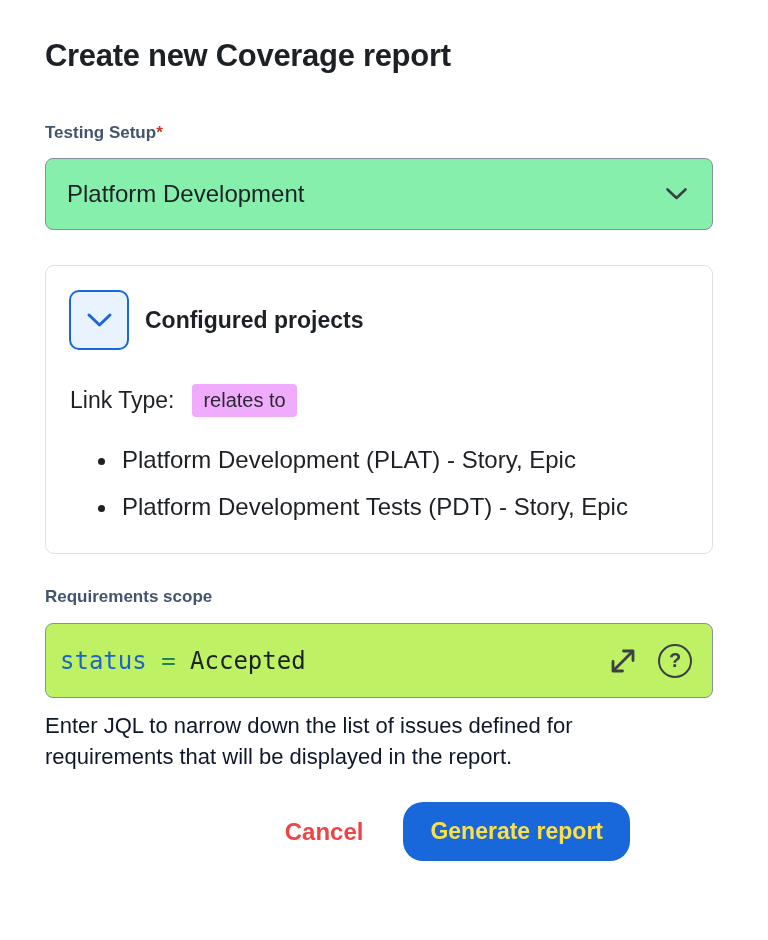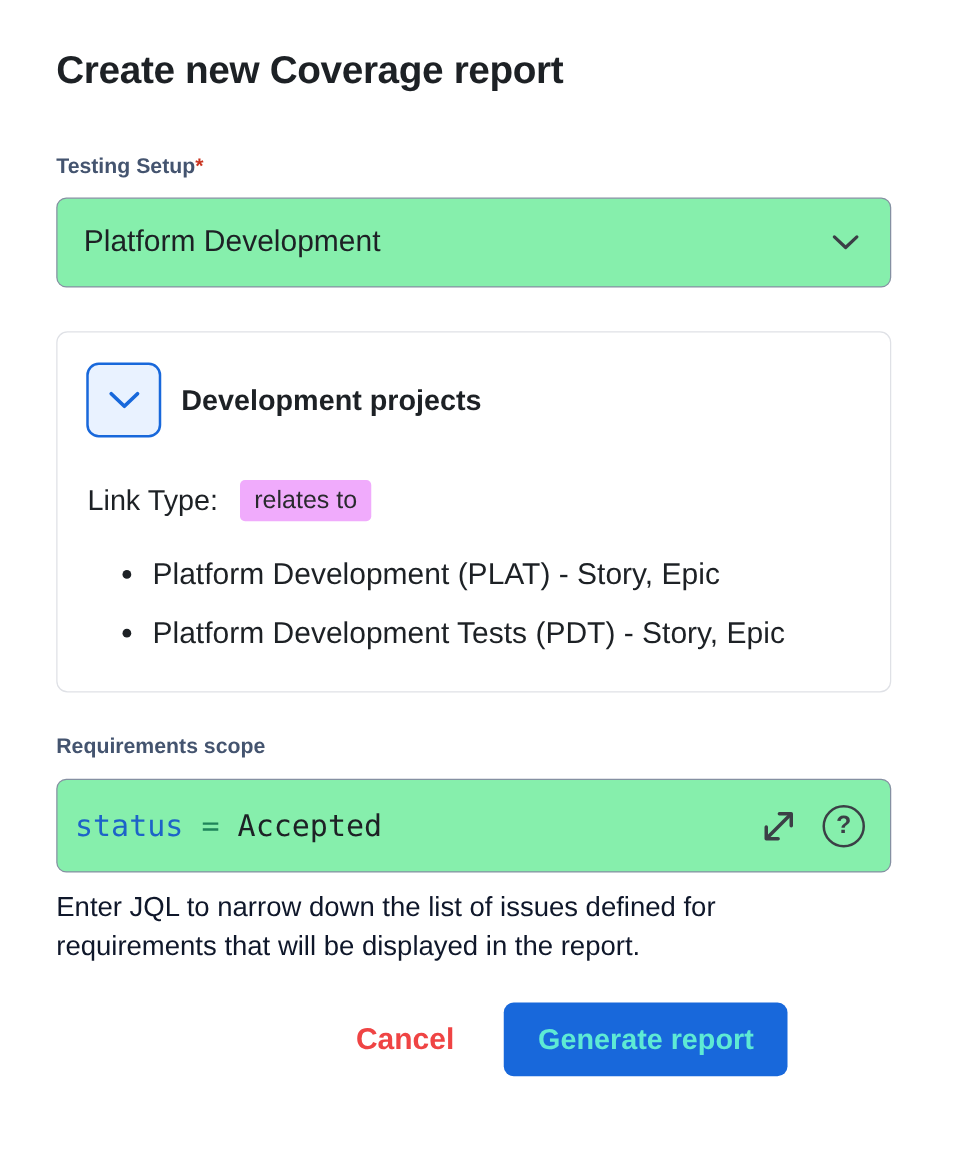--- a/index.html
+++ b/index.html
@@ -100,21 +100,21 @@
     margin-bottom: 10px;
   }
   .project-list li:last-child { margin-bottom: 0; }
   .scope-label { margin-top: 31px; }
   .jql-box {
     margin-top: 15px;
     width: 668px;
     height: 75px;
     border: 1.6px solid #8590A2;
     border-radius: 8px;
-    background: #86efac;
+    background: #bef264;
     display: flex;
     align-items: center;
     padding: 0 20px 0 14px;
     cursor: text;
   }
   .jql-code {
     flex: 1;
     font-family: "DejaVu Sans Mono", monospace;
     font-size: 24px;
     white-space: pre;
@@ -158,22 +158,22 @@
     font-size: 24px;
     font-weight: 600;
     color: #ef4444;
     cursor: pointer;
     padding: 0;
   }
   .generate-btn {
     height: 59px;
     background: #1868DB;
     border: none;
-    border-radius: 8px;
-    color: #5eead4;
+    border-radius: 20px;
+    color: #fde047;
     font-family: "Liberation Sans", sans-serif;
     font-size: 23px;
     font-weight: 700;
     padding: 0 27px;
     cursor: pointer;
   }
 </style>
 </head>
 <body>
 
@@ -196,21 +196,21 @@
 
   <div class="panel">
     <div class="panel-header">
       <button class="toggle-btn">
         <span style="display:flex;">
           <svg width="27" height="16" viewBox="0 0 27 16" fill="none">
             <path d="M3 3 L13.5 13 L24 3" stroke="#1868DB" stroke-width="3" stroke-linecap="round" stroke-linejoin="round"></path>
           </svg>
         </span>
       </button>
-      <div class="panel-heading">Development projects</div>
+      <div class="panel-heading">Configured projects</div>
     </div>
 
     <div class="link-type-row">
       <span>Link Type:</span>
       <span class="link-type-badge">relates to</span>
     </div>
 
     <ul class="project-list">
       <li>Platform Development (PLAT) - Story, Epic</li>
       <li>Platform Development Tests (PDT) - Story, Epic</li>

